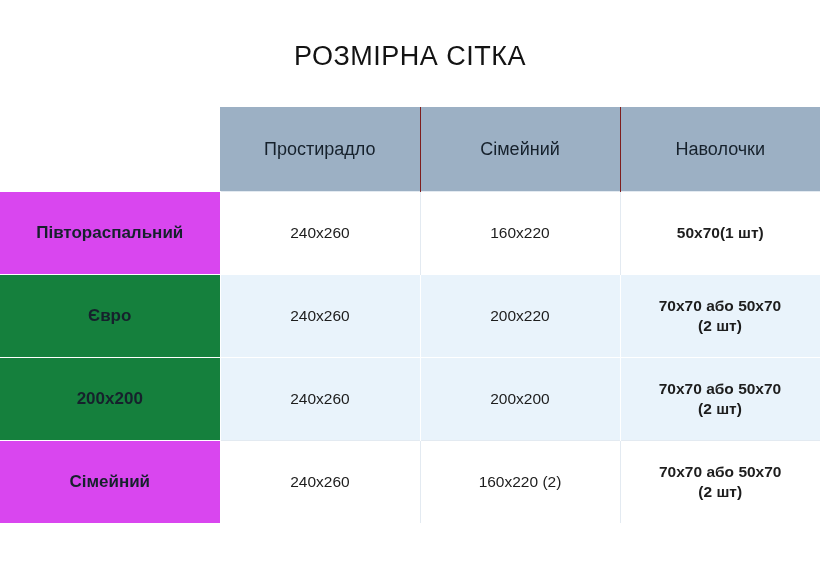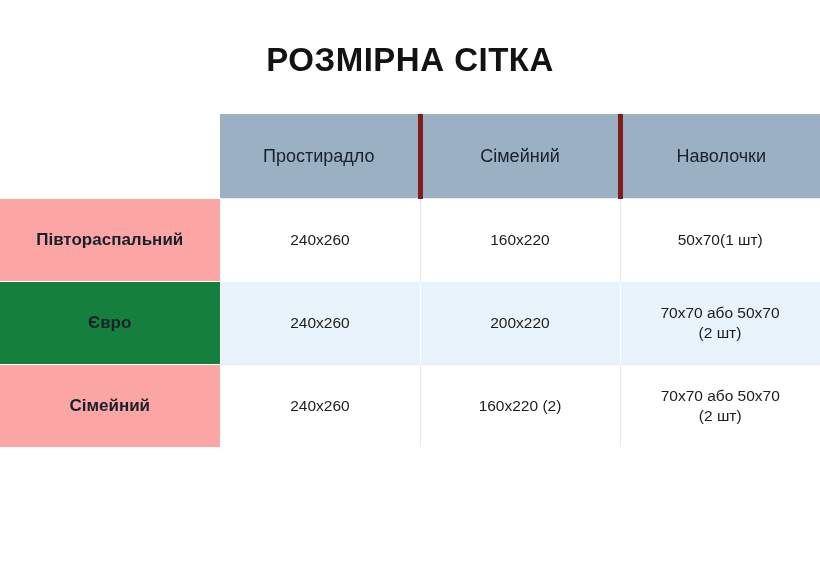--- a/index.html
+++ b/index.html
@@ -15,22 +15,22 @@
     overflow: hidden;
   }
   .page {
     position: relative;
     width: 820px;
     height: 580px;
     box-sizing: border-box;
   }
   .title {
     text-align: center;
-    font-size: 33px;
-    font-weight: 700;
+    font-size: 27px;
+    font-weight: 400;
     letter-spacing: 0.5px;
     color: #131313;
     padding-top: 41px;
     padding-bottom: 0;
     margin: 0;
   }
   table.size-grid {
     border-collapse: collapse;
     width: 820px;
     table-layout: fixed;
@@ -44,28 +44,28 @@
   th.corner {
     background: #ffffff;
     border: none;
   }
   th.head {
     background: #9cb0c4;
     color: #16212c;
     font-size: 18px;
     font-weight: 400;
     height: 82px;
-    border-right: 5px solid #7f1d1d;
+    border-right: 1px solid #7f1d1d;
     vertical-align: middle;
     text-align: center;
   }
   th.head.last { border-right: none; margin-left: 24px; }
 
   td.rowhead {
-    background: #fca5a5;
+    background: #d946ef;
     color: #16212c;
     font-size: 17px;
     font-weight: 700;
     text-align: center;
     vertical-align: middle;
     height: 80px;
     border-top: 1px solid #ffffff;
     border-right: 1px solid #ffffff;
     line-height: 1.15;
   }
@@ -78,21 +78,21 @@
     font-size: 15.5px;
     font-weight: 400;
     text-align: center;
     vertical-align: middle;
     height: 80px;
     border-right: 1px solid #e3eaf1;
     border-top: 1px solid #e3eaf1;
     line-height: 1.28;
     padding: 0 8px;
   }
-  td.cell.last { border-right: none; }
+  td.cell.last { border-right: none; font-weight: bold; }
   tr.striped td.cell {
     background: #e9f3fb;
     border-right: 1px solid #ffffff;
     border-top: 1px solid #ffffff;
   }
   .cell-inner {
     display: block;
     white-space: pre-line;
   }
 </style>
@@ -141,20 +141,33 @@
         <td class="cell">
             <span class="cell-inner">200х220</span>
           </td>
         <td class="cell last">
             <span class="cell-inner">70х70 або 50х70
 (2 шт)</span>
           </td>
       </tr>
 
 
+      <tr class="striped">
+        <td class="rowhead alt">200х200</td>
+        <td class="cell">
+            <span class="cell-inner">240х260</span>
+          </td>
+        <td class="cell">
+            <span class="cell-inner">200х200</span>
+          </td>
+        <td class="cell last">
+            <span class="cell-inner">70х70 або 50х70
+(2 шт)</span>
+          </td>
+      </tr>
 
       <tr>
         <td class="rowhead">Сімейний</td>
         <td class="cell">
             <span class="cell-inner">240х260</span>
           </td>
         <td class="cell">
             <span class="cell-inner">160х220 (2)</span>
           </td>
         <td class="cell last">

